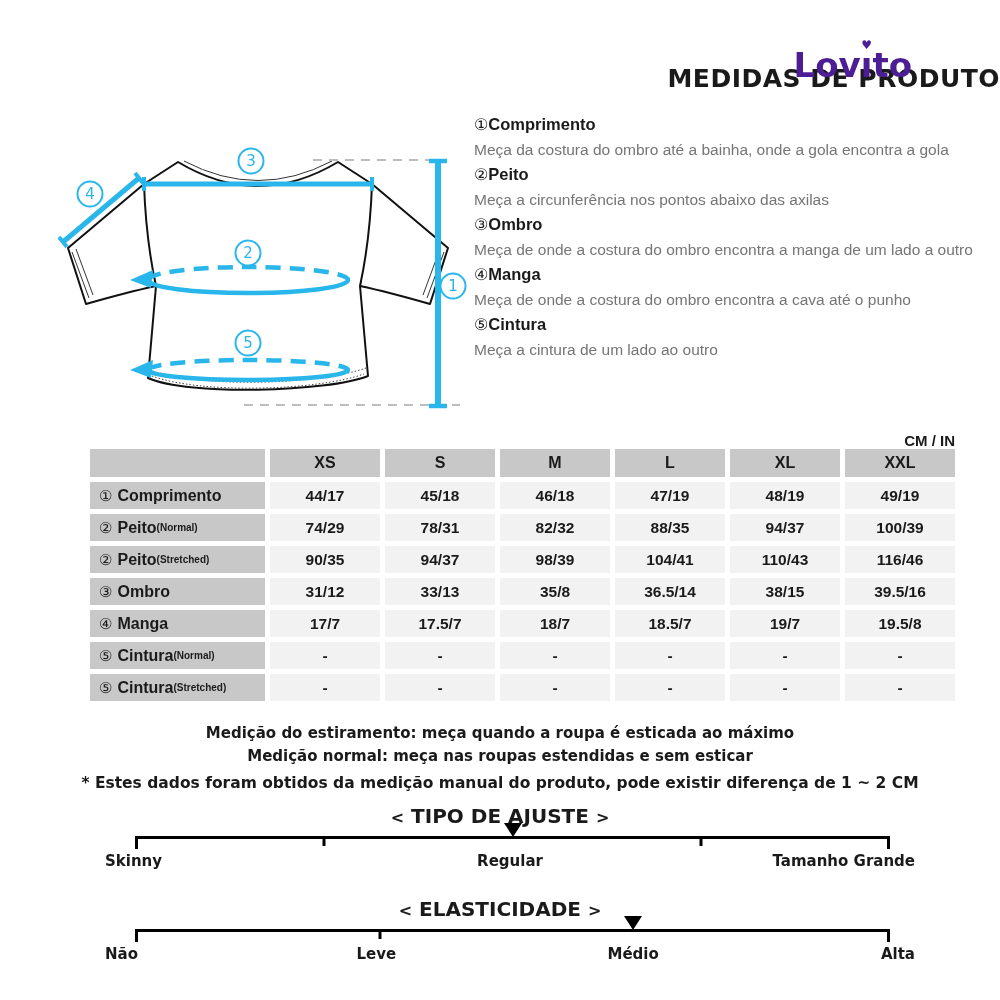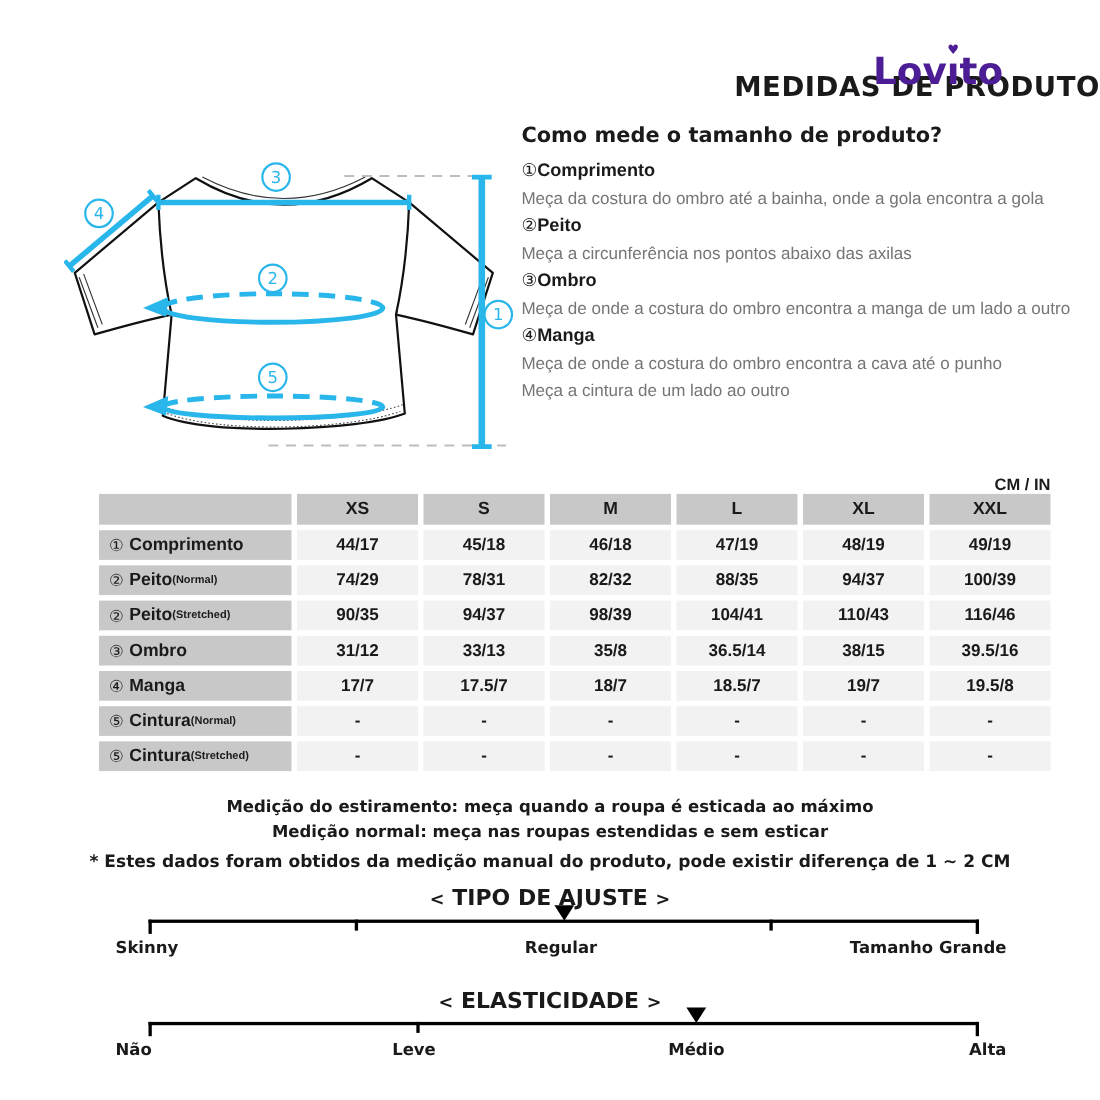--- a/index.html
+++ b/index.html
@@ -140,29 +140,29 @@
           <text class="badge-t" x="190" y="220">5</text>
         </g>
       <g>
           <circle class="badge-c" cx="395" cy="158" r="12.5"></circle>
           <text class="badge-t" x="395" y="163">1</text>
         </g>
     </svg>
   </div>
 
   <div class="howto">
-    <h2>Como mede o tamanho de produto?</h2>
     <div class="hlabel"><span class="num">①</span><span>Comprimento</span></div>
     <p class="hdesc">Meça da costura do ombro até a bainha, onde a gola encontra a gola</p>
     <div class="hlabel"><span class="num">②</span><span>Peito</span></div>
     <p class="hdesc">Meça a circunferência nos pontos abaixo das axilas</p>
     <div class="hlabel"><span class="num">③</span><span>Ombro</span></div>
     <p class="hdesc">Meça de onde a costura do ombro encontra a manga de um lado a outro</p>
     <div class="hlabel"><span class="num">④</span><span>Manga</span></div>
     <p class="hdesc">Meça de onde a costura do ombro encontra a cava até o punho</p>
+    <div class="hlabel"><span class="num">⑤</span><span>Cintura</span></div>
     <p class="hdesc">Meça a cintura de um lado ao outro</p>
   </div>
 
   <div class="unit">CM / IN</div>
 
   <div class="sizetable">
     <div class="cell head"></div>
     <div class="cell head">XS</div>
     <div class="cell head">S</div>
     <div class="cell head">M</div>

